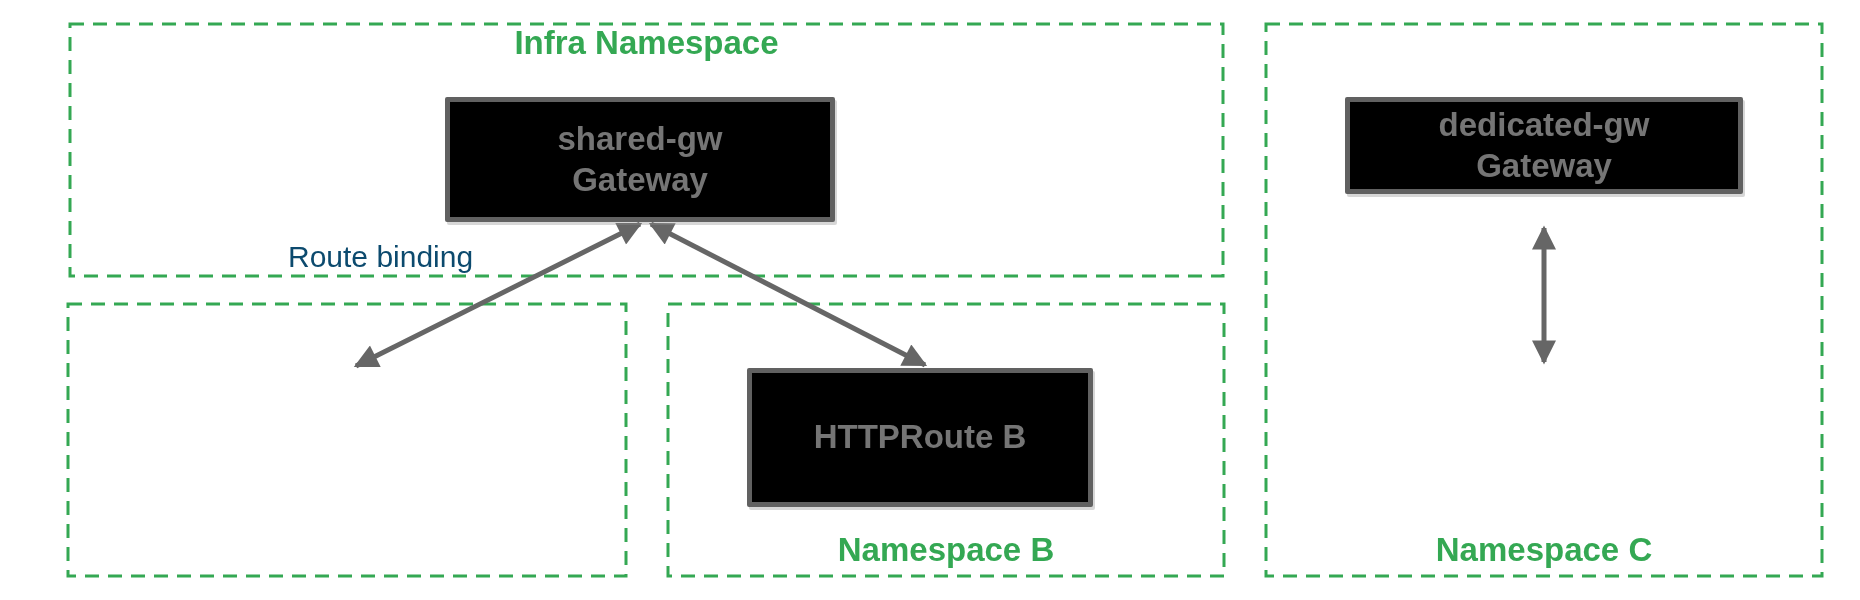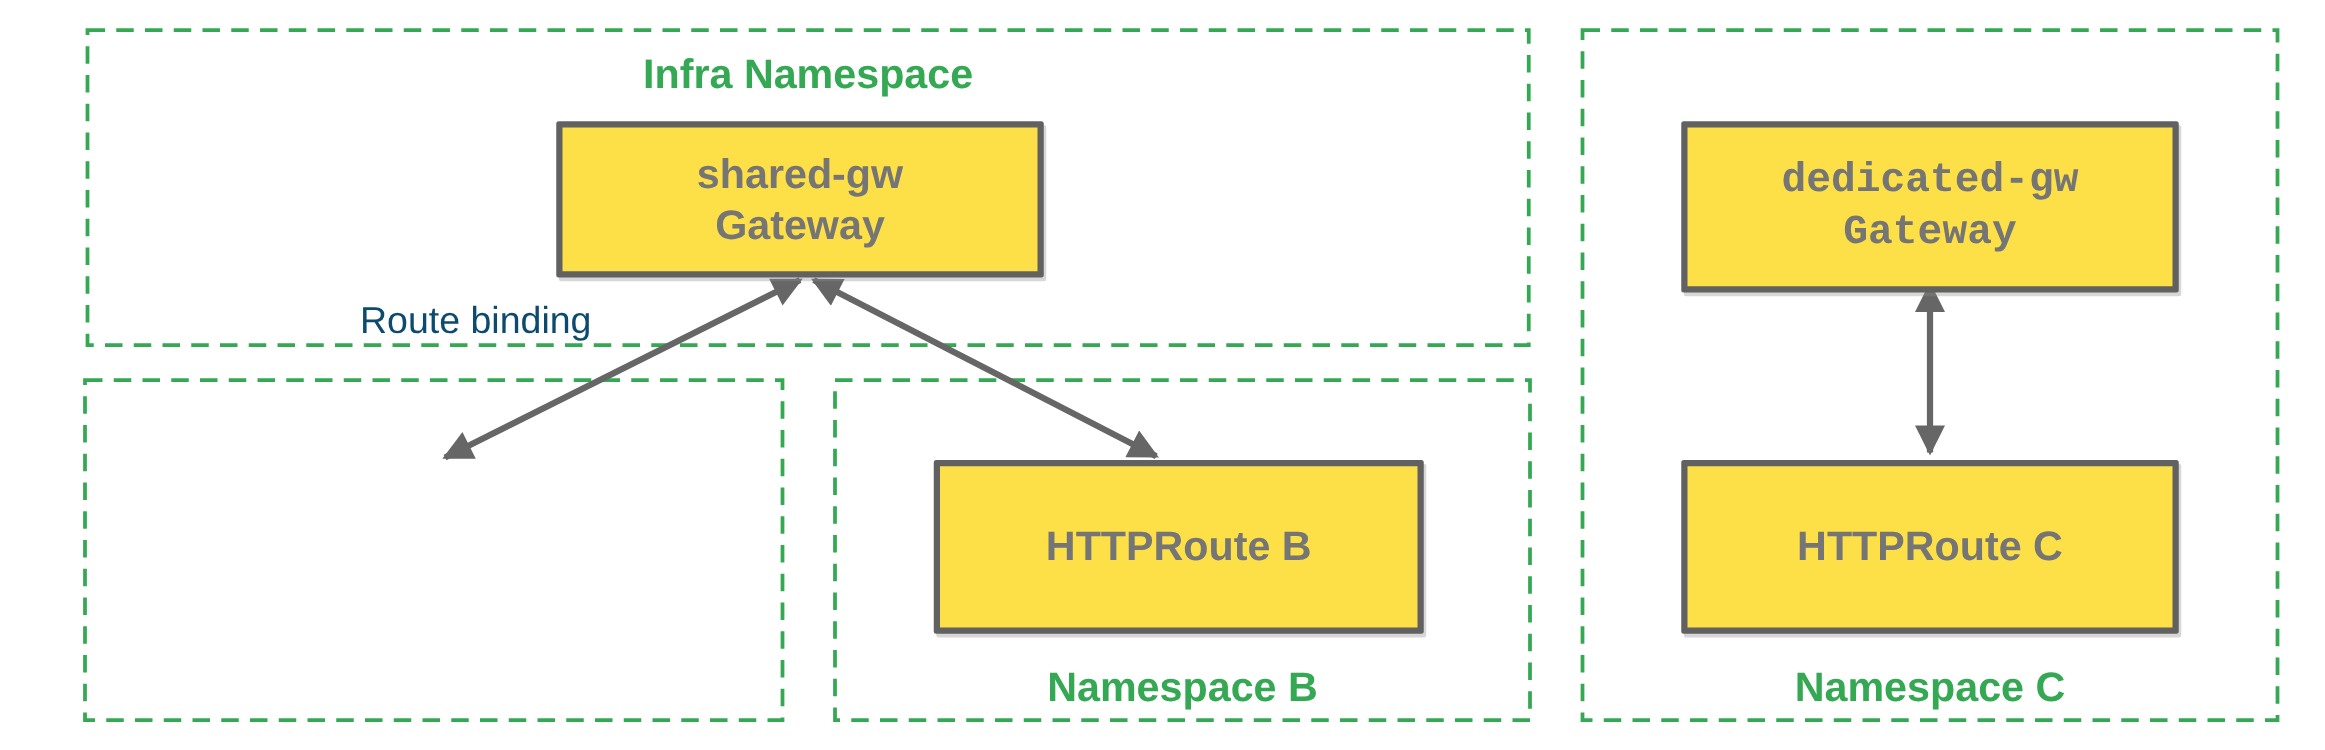--- a/index.html
+++ b/index.html
@@ -13,49 +13,49 @@
   }
   .arrows-layer {
     position: absolute;
     left: 0; top: 0;
     width: 1860px; height: 600px;
     z-index: 1;
   }
   .node {
     position: absolute;
     box-sizing: border-box;
-    background: #fde047;
+    background: #000000;
     border: 5px solid #616161;
     border-radius: 2px;
     box-shadow: 2px 3px 0 rgba(140,140,140,0.35);
     display: flex;
     flex-direction: column;
     align-items: center;
     justify-content: center;
     color: #757575;
     font-weight: bold;
     font-size: 33px;
     line-height: 1.22;
     z-index: 2;
   }
   .node-shared-gw    { left: 445px;  top: 97px;  width: 390px; height: 125px; }
-  .node-dedicated-gw { left: 1345px; top: 97px;  width: 398px; height: 137px; font-family: Liberation Mono, monospace; }
+  .node-dedicated-gw { left: 1345px; top: 97px;  width: 398px; height: 97px; }
   .node-route-a      { left: 148px;  top: 368px; width: 396px; height: 139px; }
-  .node-route-b      { left: 747px;  top: 368px; width: 392px; height: 139px; }
+  .node-route-b      { left: 747px;  top: 368px; width: 346px; height: 139px; }
   .node-route-c      { left: 1345px; top: 368px; width: 398px; height: 139px; }
   .ns-label {
     position: absolute;
     color: #34a853;
     font-weight: bold;
     font-size: 33px;
     text-align: center;
     z-index: 2;
     white-space: nowrap;
   }
-  .lbl-infra { left: 70px;   top: 40px;  width: 1153px; }
+  .lbl-infra { left: 70px;   top: 24px;  width: 1153px; }
   .lbl-ns-a  { left: 68px;   top: 531px; width: 558px;  }
   .lbl-ns-b  { left: 668px;  top: 531px; width: 556px;  }
   .lbl-ns-c  { left: 1266px; top: 531px; width: 556px;  }
   .route-binding-label {
     position: absolute;
     left: 288px; top: 240px;
     font-size: 30px;
     font-weight: normal;
     color: #0c4a6e;
     z-index: 2;
@@ -93,19 +93,16 @@
     <div>Gateway</div>
   </div>
   <div class="node node-dedicated-gw">
     <div>dedicated-gw</div>
     <div>Gateway</div>
   </div>
 
   <div class="node node-route-b">
     <div>HTTPRoute B</div>
   </div>
-  <div class="node node-route-c">
-    <div>HTTPRoute C</div>
-  </div>
 
   <div class="route-binding-label">Route binding</div>
 
 </div>
 
 </body></html>

